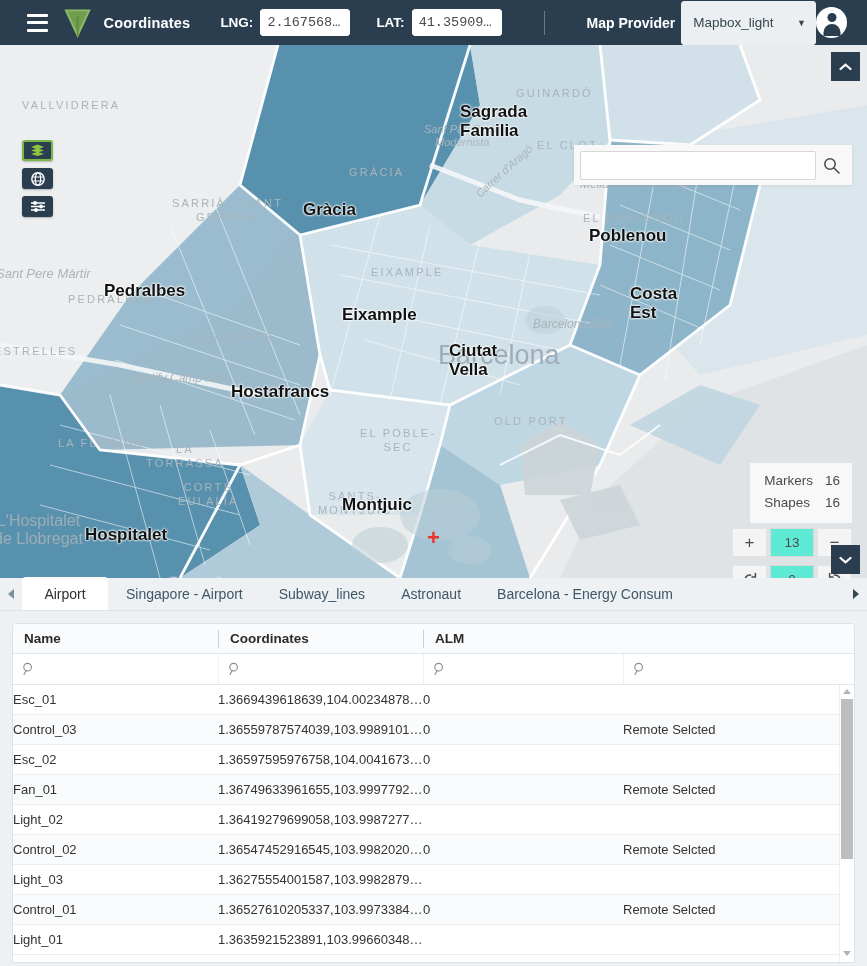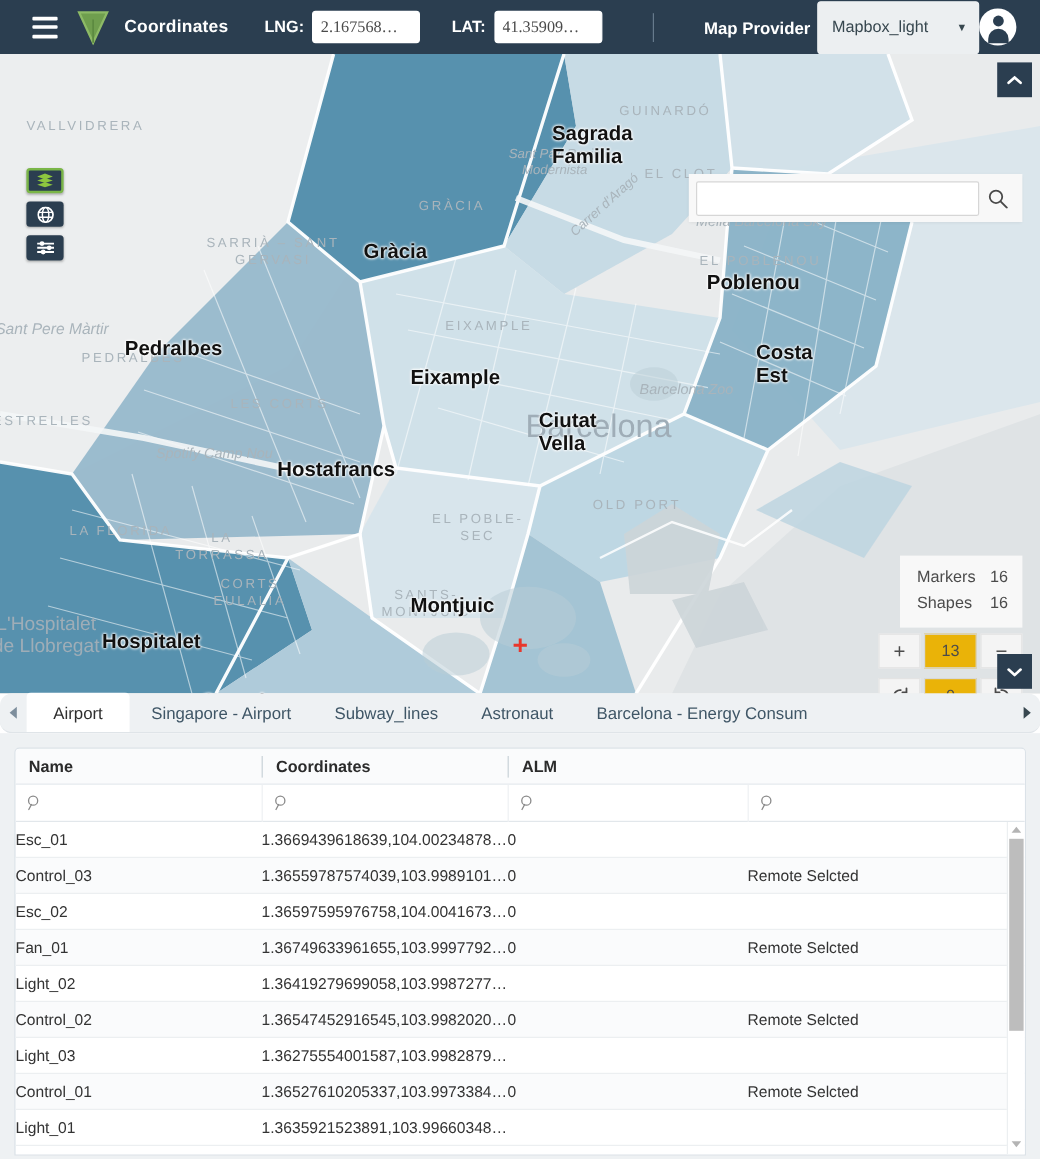--- a/index.html
+++ b/index.html
@@ -34,21 +34,21 @@
   }
   .coord-label {
     color: #ffffff; font-size: 13.5px; font-weight: bold;
     margin-right: 7px; white-space: nowrap;
   }
   .coord-input {
     width: 90px; height: 27px;
     background: #ffffff; border: 1px solid #ffffff; border-radius: 3px;
     font-size: 13.5px; color: #4a4a4a;
     padding: 0 6px; outline: none;
-    font-family: Liberation Serif, serif;
+    font-family: Liberation Mono, monospace;
   }
   .hdr-gap-lat { margin-left: 26px; }
   .hdr-divider {
     width: 1px; height: 24px; background: #667a8c;
     margin-left: 42px; margin-right: 42px;
   }
   .provider-label {
     color: #ffffff; font-size: 14px; font-weight: bold; white-space: nowrap;
   }
   .provider-select {
@@ -165,34 +165,33 @@
     display: flex; align-items: center;
   }
   .ctrl-row.r1 { top: 483px; }
   .ctrl-row.r2 { top: 520px; }
   .sq-btn {
     width: 35px; height: 29px; background: #f4f4f4; border: 1px solid #e3e3e3;
     display: flex; align-items: center; justify-content: center;
     font-size: 17px; color: #4b4b4b; cursor: pointer;
   }
   .val-box {
-    width: 44px; height: 29px; background: #eab308; border: 1px solid #d8d8d8;
+    width: 44px; height: 29px; background: #5eead4; border: 1px solid #d8d8d8;
     display: flex; align-items: center; justify-content: center;
     font-size: 13.5px; color: #4b4b4b; margin: 0 3px;
   }
 
   
   .tabstrip {
     position: absolute; top: 578px; left: 0;
     width: 867px; height: 33px;
     background: #eef1f3;
     display: flex; align-items: flex-end;
     border-bottom: 1px solid #dfe4e8;
     z-index: 50;
-    border-radius: 10px;
   }
   .tab-arrow {
     width: 22px; height: 33px; display: flex; align-items: center; justify-content: center;
     cursor: pointer; flex: none;
   }
   .tri-l { width:0;height:0;border-top:5px solid transparent;border-bottom:5px solid transparent;border-right:6px solid #7d8e9c; }
   .tri-r { width:0;height:0;border-top:5px solid transparent;border-bottom:5px solid transparent;border-left:6px solid #37474f; }
   .tabs-scroll { flex: 1; display: flex; align-items: flex-end; overflow: hidden; height: 33px; }
   .tab {
     height: 33px; display: flex; align-items: center; justify-content: center;

